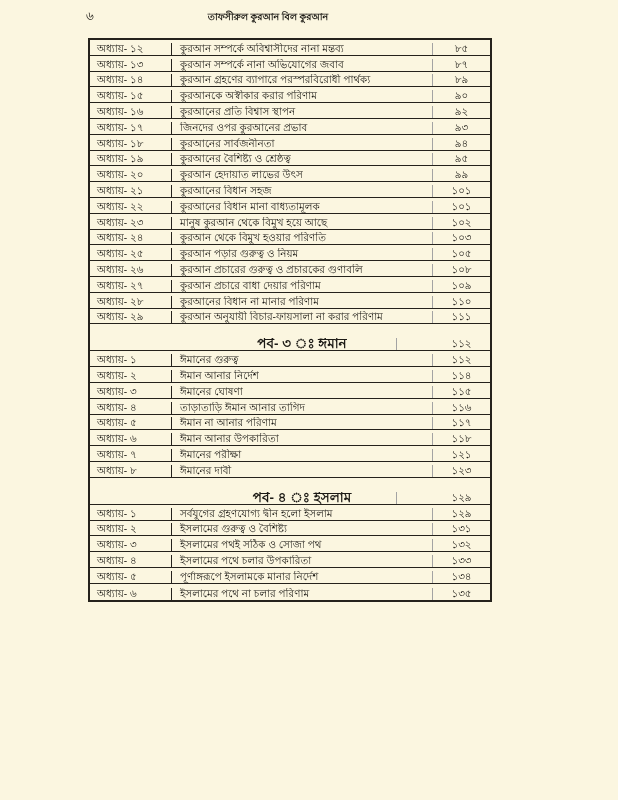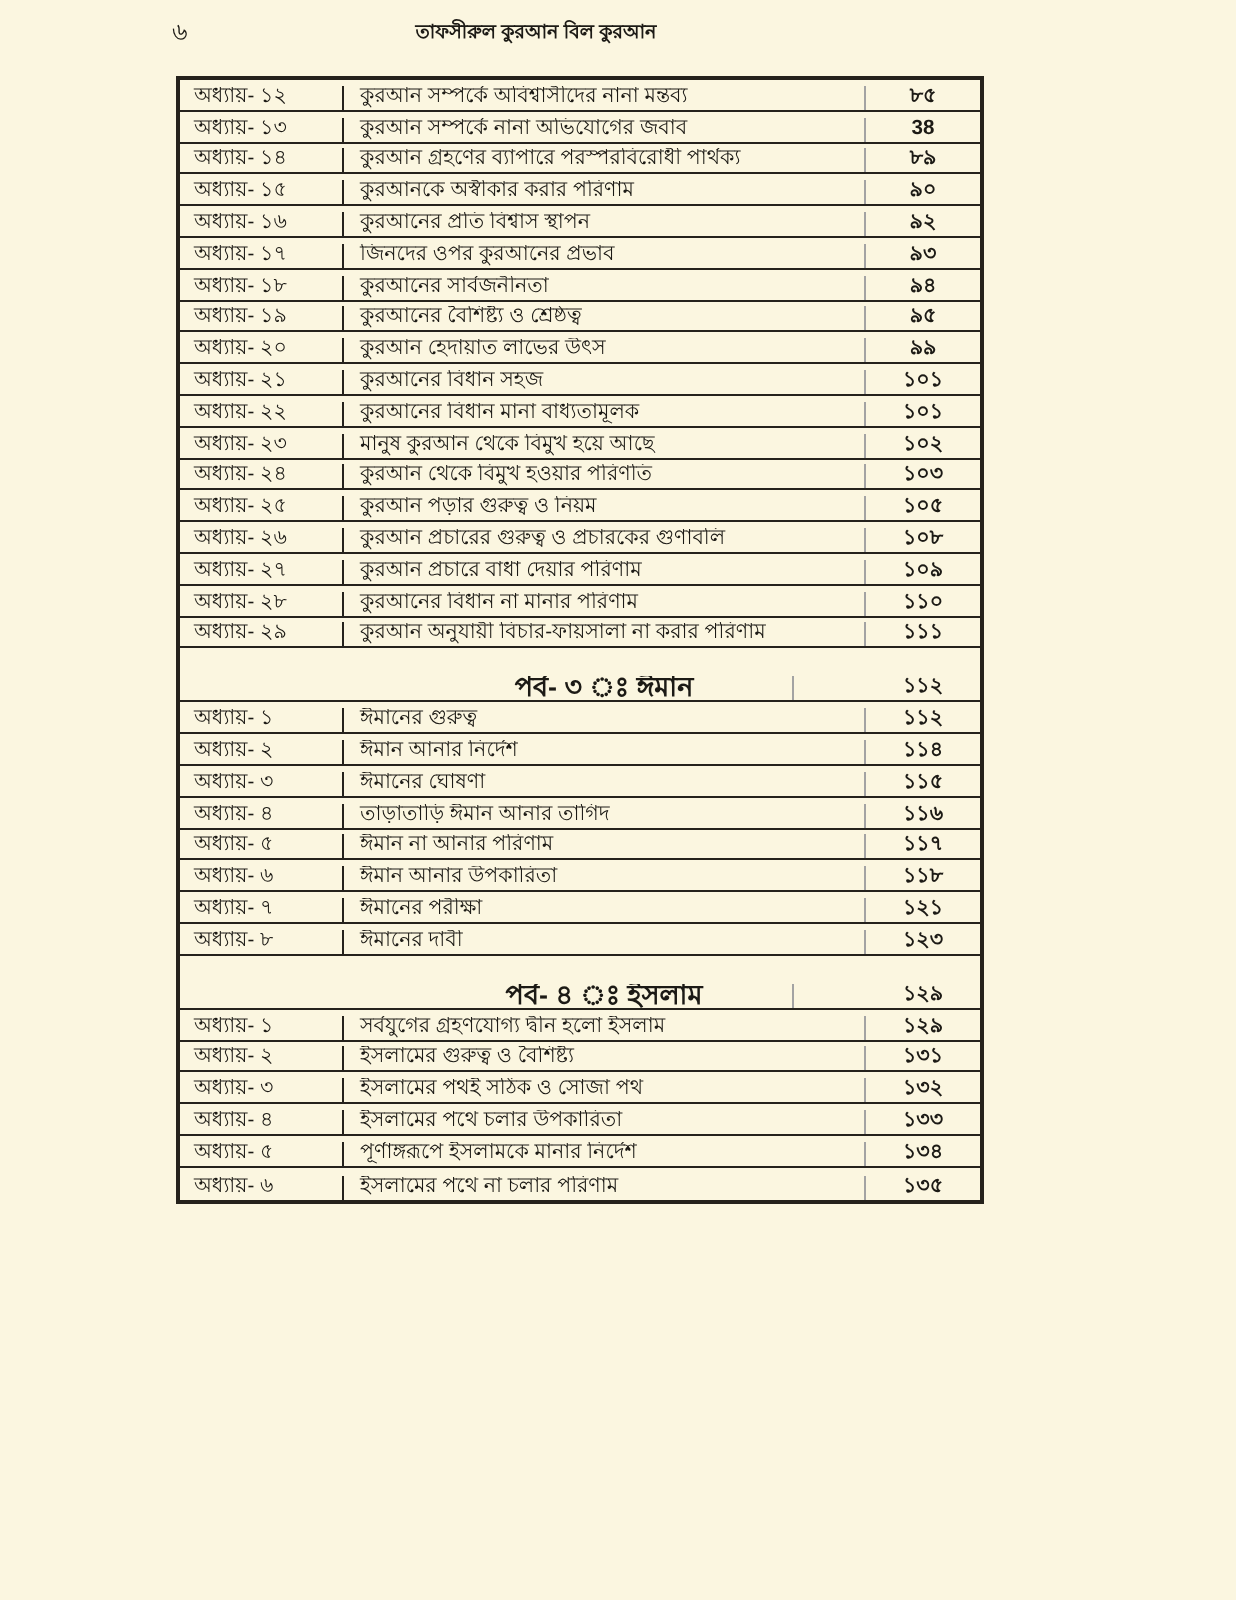--- a/index.html
+++ b/index.html
@@ -69,21 +69,20 @@
   .c2 {
     flex: 1;
     border-right: 1px solid #a3a3a3;
     padding-left: 8px;
   }
   .c3 {
     width: 57px;
     flex: none;
     justify-content: center;
     padding-left: 0;
-    font-weight: bold;
   }
   .row.section {
     height: 27px;
     gap: 36px;
   }
   .row.section .c2 {
     justify-content: center;
     padding-left: 0;
     font-weight: bold;
     font-size: 13.5px;
@@ -98,21 +97,21 @@
 
 <div class="toc-table" id="toc-table">
     <div class="row">
       <div class="cell c1">অধ্যায়- ১২</div>
       <div class="cell c2">কুরআন সম্পর্কে অবিশ্বাসীদের নানা মন্তব্য</div>
       <div class="cell c3">৮৫</div>
     </div>
     <div class="row">
       <div class="cell c1">অধ্যায়- ১৩</div>
       <div class="cell c2">কুরআন সম্পর্কে নানা অভিযোগের জবাব</div>
-      <div class="cell c3">38</div>
+      <div class="cell c3">৮৭</div>
     </div>
     <div class="row">
       <div class="cell c1">অধ্যায়- ১৪</div>
       <div class="cell c2">কুরআন গ্রহণের ব্যাপারে পরস্পরবিরোধী পার্থক্য</div>
       <div class="cell c3">৮৯</div>
     </div>
     <div class="row">
       <div class="cell c1">অধ্যায়- ১৫</div>
       <div class="cell c2">কুরআনকে অস্বীকার করার পরিণাম</div>
       <div class="cell c3">৯০</div>

